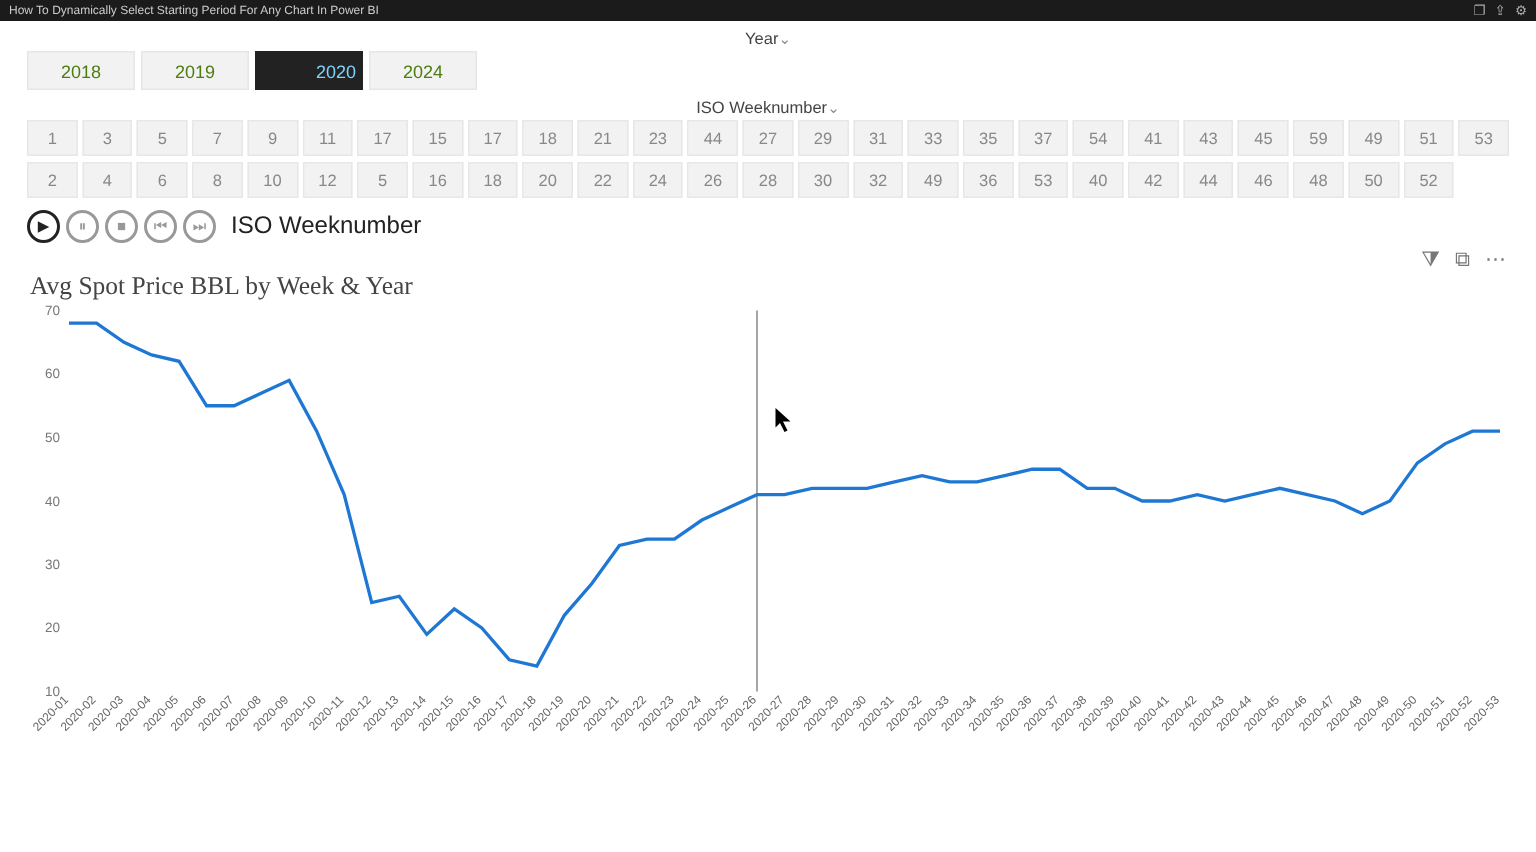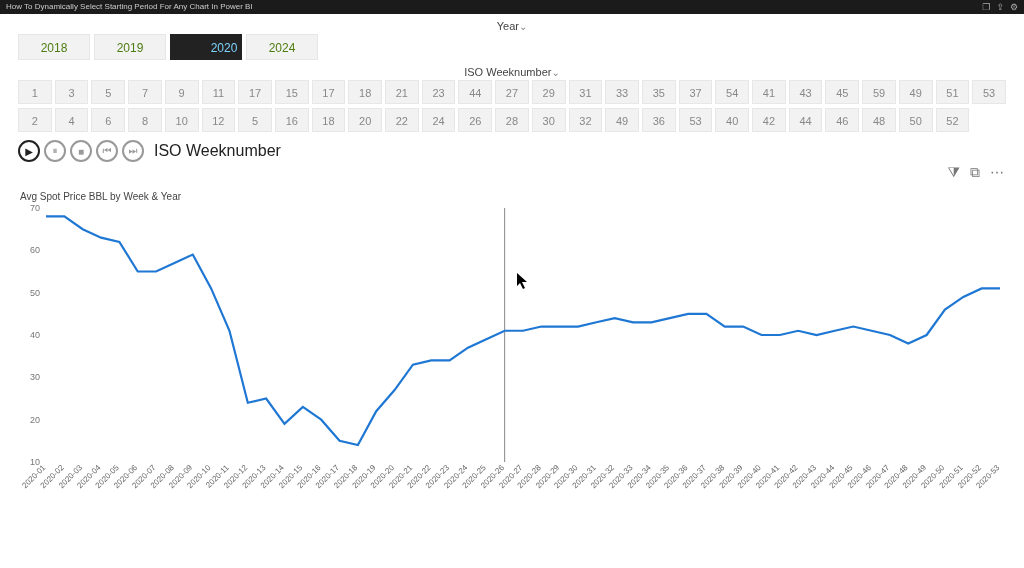--- a/index.html
+++ b/index.html
@@ -46,21 +46,21 @@
   .play-row { display:flex; align-items:center; gap:4px; margin:4px 0 2px 0; }
   .play-btn {
     width:22px; height:22px; border:2px solid #999; border-radius:50%;
     display:flex; align-items:center; justify-content:center;
     color:#999; font-size:10px; cursor:pointer; background:#fff;
   }
   .play-btn.active { border-color:#222; color:#222; }
   .play-label { font-size:16px; color:#222; margin-left:6px; }
   .chart-toolbar { display:flex; justify-content:flex-end; gap:10px; padding:0 2px; color:#777; }
   .chart-toolbar span { cursor:pointer; font-size:14px; }
-  .chart-title { font-size:10px; color:#444; margin-left:2px; margin-top:10px; }
+  .chart-title { font-size:17px; color:#444; margin-left:2px; margin-top:0;font-family:Liberation Serif, serif; }
   .chart-wrap { position:relative; width:100%; height:316px; }
   svg.chart { width:100%; height:100%; }
   .axis-text { font-size:9px; fill:#777; font-family:"Segoe UI",Arial,sans-serif; }
   .xlabel { font-size:8px; fill:#666; }
   .series-line { stroke:#1f77d4; stroke-width:2.2; fill:none; }
   .marker-line { stroke:#888; stroke-width:1; }
   .cursor { position:absolute; left:498px; top:70px; pointer-events:none; }
 </style>
 </head>
 <body>

